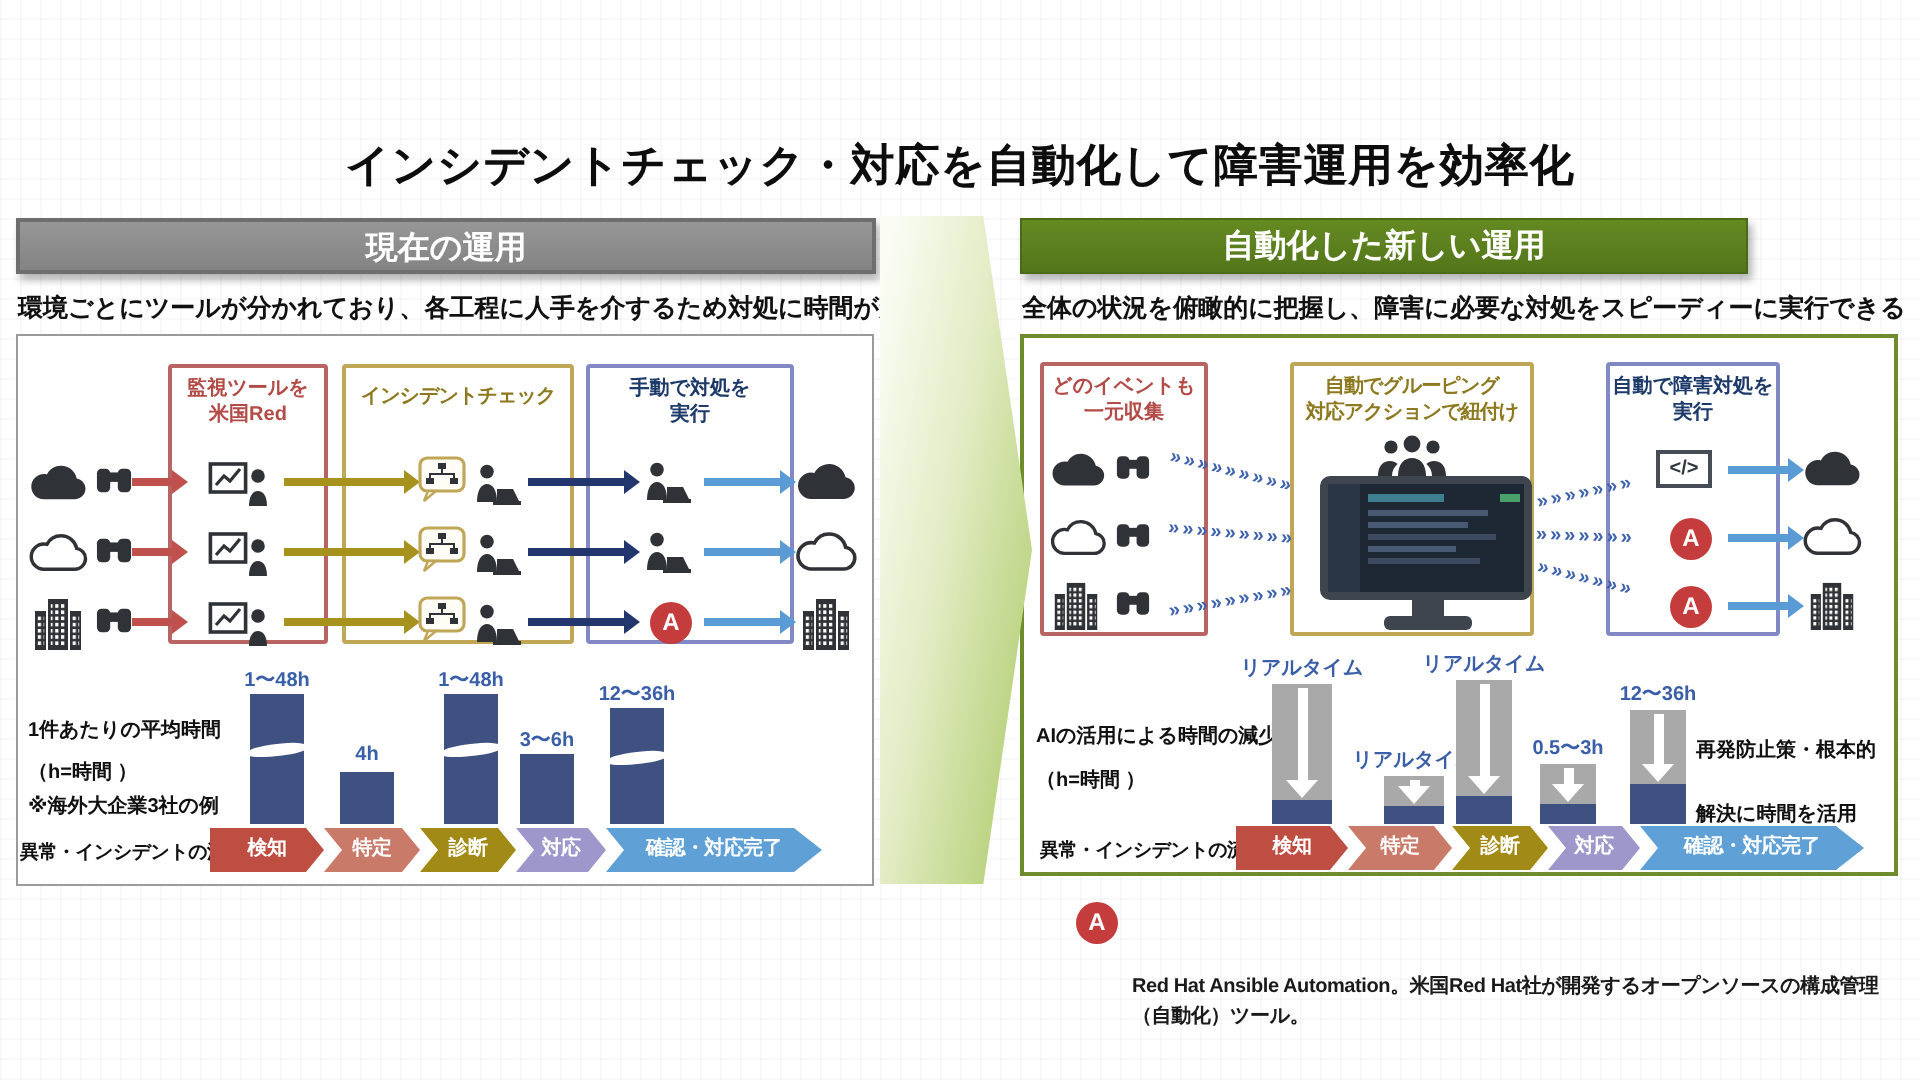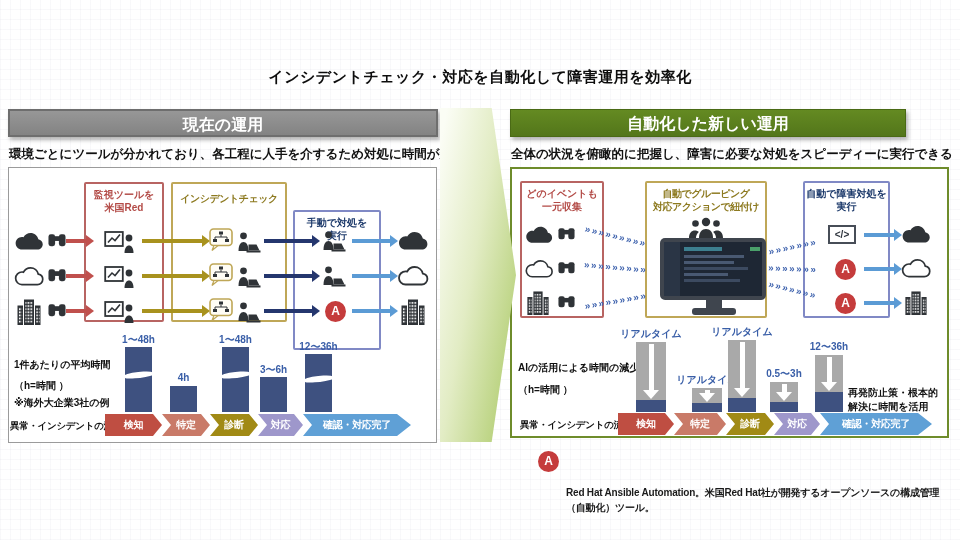--- a/index.html
+++ b/index.html
@@ -1,24 +1,24 @@
 <!DOCTYPE html>
 <html><head>
 <meta charset="utf-8">
 <style>
   html,body{margin:0;padding:0;background:#e9e9e9;font-family:"Liberation Sans","DejaVu Sans",sans-serif;}
   #stage{position:relative;width:960px;height:540px;background:#ffffff;overflow:hidden;}
   #stage::before{content:'';position:absolute;inset:0;z-index:0;pointer-events:none;
     background-image:repeating-linear-gradient(0deg,rgba(190,190,205,.10) 0 1px,transparent 1px 10px),
                      repeating-linear-gradient(90deg,rgba(190,190,205,.10) 0 1px,transparent 1px 10px);}
   .abs{position:absolute;}
-  #title{top:68px;left:0;width:960px;text-align:center;font-size:15px;font-weight:bold;color:#0d0d0d;letter-spacing:.5px;z-index:2;}
+  #title{top:68px;left:0;width:960px;text-align:center;font-size:22px;font-weight:bold;color:#0d0d0d;letter-spacing:.5px;z-index:2;}
   .hd{height:28px;line-height:28px;text-align:center;color:#fff;font-weight:bold;font-size:16px;z-index:2;box-shadow:2px 3px 4px rgba(0,0,0,.3);}
   #hd-left{left:8px;top:109px;width:430px;background:linear-gradient(#979797,#838383);border:2px solid #6e6e6e;box-sizing:border-box;}
-  #hd-right{left:510px;top:109px;width:396px;background:linear-gradient(#648a22,#53761a);border:1px solid #4a6a15;box-sizing:border-box;}
+  #hd-right{left:510px;top:109px;width:364px;background:linear-gradient(#648a22,#53761a);border:1px solid #4a6a15;box-sizing:border-box;}
   .sub{font-size:12.5px;font-weight:bold;color:#111;white-space:nowrap;z-index:2;}
   .pbody{background:#fff;box-sizing:border-box;z-index:1;}
   #pbody-left{left:8px;top:167px;width:429px;height:276px;border:1px solid #9b9b9b;}
   #pbody-right{left:510px;top:167px;width:439px;height:271px;border:2px solid #6e8c2b;}
   .ibox{border-radius:2px;box-sizing:border-box;z-index:2;background:transparent;}
   .blabel{position:absolute;left:0;right:0;top:4px;font-weight:bold;font-size:10px;text-align:center;white-space:nowrap;line-height:1.3;}
   .red-b{border:2px solid #b86462;} .red-t{color:#b34b47;}
   .gold-b{border:2px solid #bfa757;} .gold-t{color:#8d7a20;}
   .blue-b{border:2px solid #8089c5;} .blue-t{color:#1d3a6b;}
   .arr{height:4px;background:currentColor;z-index:3;}
@@ -114,21 +114,21 @@
   <div id="pbody-left" class="abs pbody"></div>
   <div id="pbody-right" class="abs pbody"></div>
   <div id="green-arrow" class="abs"></div>
 
   <div class="abs ibox red-b" style="left:84px;top:182px;width:80px;height:140px;">
     <div class="blabel red-t"><span>監視ツールを</span><br><span>米国Red</span></div>
   </div>
   <div class="abs ibox gold-b" style="left:171px;top:182px;width:116px;height:140px;">
     <div class="blabel gold-t" style="top:8px;letter-spacing:-.5px;">インシデントチェック</div>
   </div>
-  <div class="abs ibox blue-b" style="left:293px;top:182px;width:88px;height:140px;margin-top:28px;">
+  <div class="abs ibox blue-b" style="left:293px;top:182px;width:104px;height:140px;">
     <div class="blabel blue-t"><span>手動で対処を</span><br><span>実行</span></div>
   </div>
 
   <svg class="abs ic" style="left:13px;top:231px;width:32px;height:21px;fill:#2f3337;">
       <use href="#sym-cloud"></use>
     </svg>
   <svg class="abs ic" style="left:13px;top:266px;width:32px;height:21px;fill:#fff;stroke:#2f3337;stroke-width:1.8;">
       <use href="#sym-cloud"></use>
     </svg>
   <svg class="abs ic" style="left:16px;top:299px;width:26px;height:26px;">
@@ -280,21 +280,21 @@
     </svg>
   <svg class="abs ic" style="left:900px;top:258px;width:32px;height:21px;fill:#fff;stroke:#2f3337;stroke-width:1.8;">
       <use href="#sym-cloud"></use>
     </svg>
   <svg class="abs ic" style="left:904px;top:291px;width:24px;height:24px;">
       <use href="#sym-bldg"></use>
     </svg>
 
   <div class="abs smalltxt" style="left:518px;top:361px;">AIの活用による時間の減少</div>
   <div class="abs smalltxt" style="left:518px;top:383px;">（h=時間 ）</div>
-  <div class="abs smalltxt" style="left:848px;top:386px;font-size:10px;">再発防止策・根本的</div>
+  <div class="abs smalltxt" style="left:848px;top:368px;font-size:10px;">再発防止策・根本的</div>
   <div class="abs smalltxt" style="left:848px;top:400px;font-size:10px;">解決に時間を活用</div>
   <div class="abs flowlabel" style="left:520px;top:419px;">異常・インシデントの流れ</div>
 
   <div class="abs acirc" style="left:538px;top:451px;width:21px;height:21px;line-height:21px;font-size:12px;">A</div>
   <div class="abs foot" style="left:566px;top:450px;">Red Hat Ansible Automation。米国Red Hat社が開発するオープンソースの構成管理</div>
   <div class="abs foot" style="left:566px;top:465px;">（自動化）ツール。</div>
 
 <div class="bar" style="left: 125px; top: 347px; width: 27px; height: 65px; background: rgb(62, 81, 128);">
       <div class="brk" style="top: 25px;"></div>
     </div>

